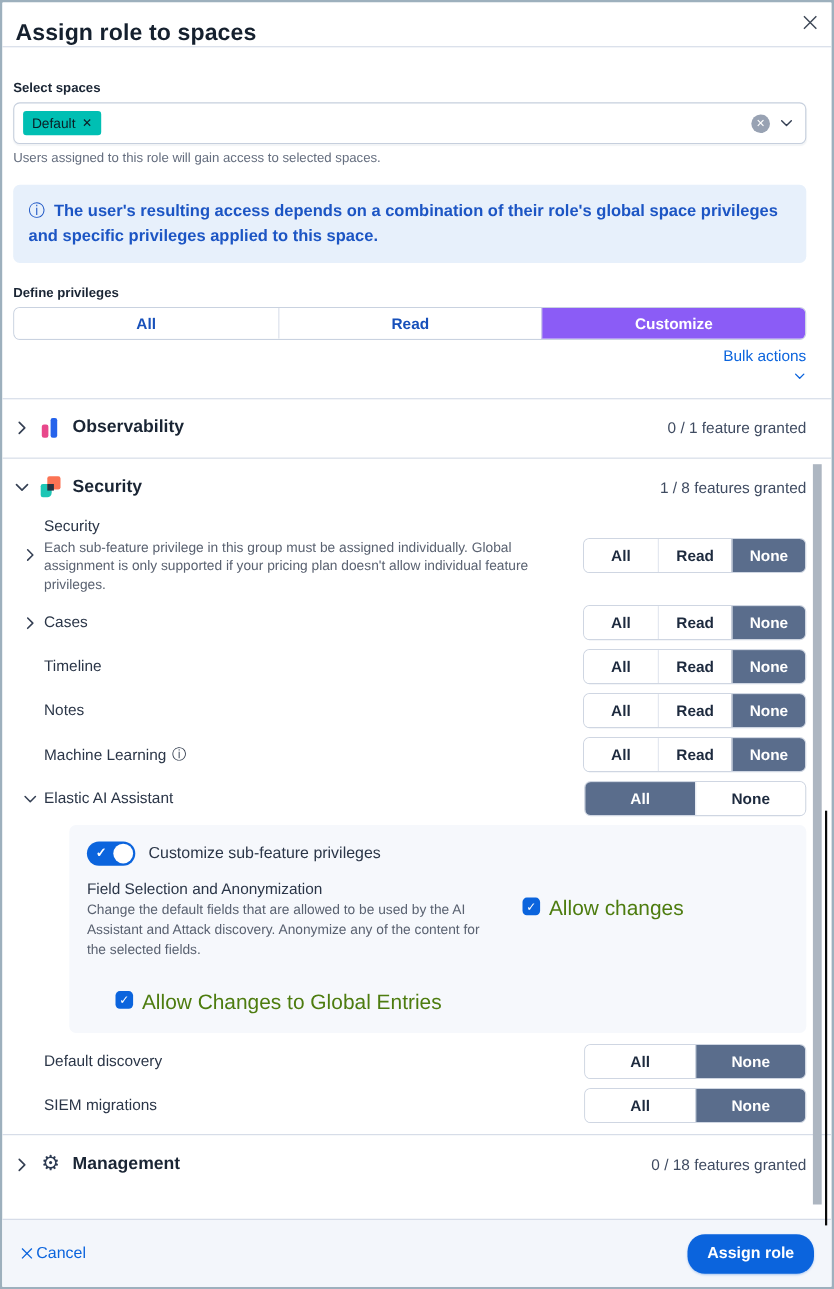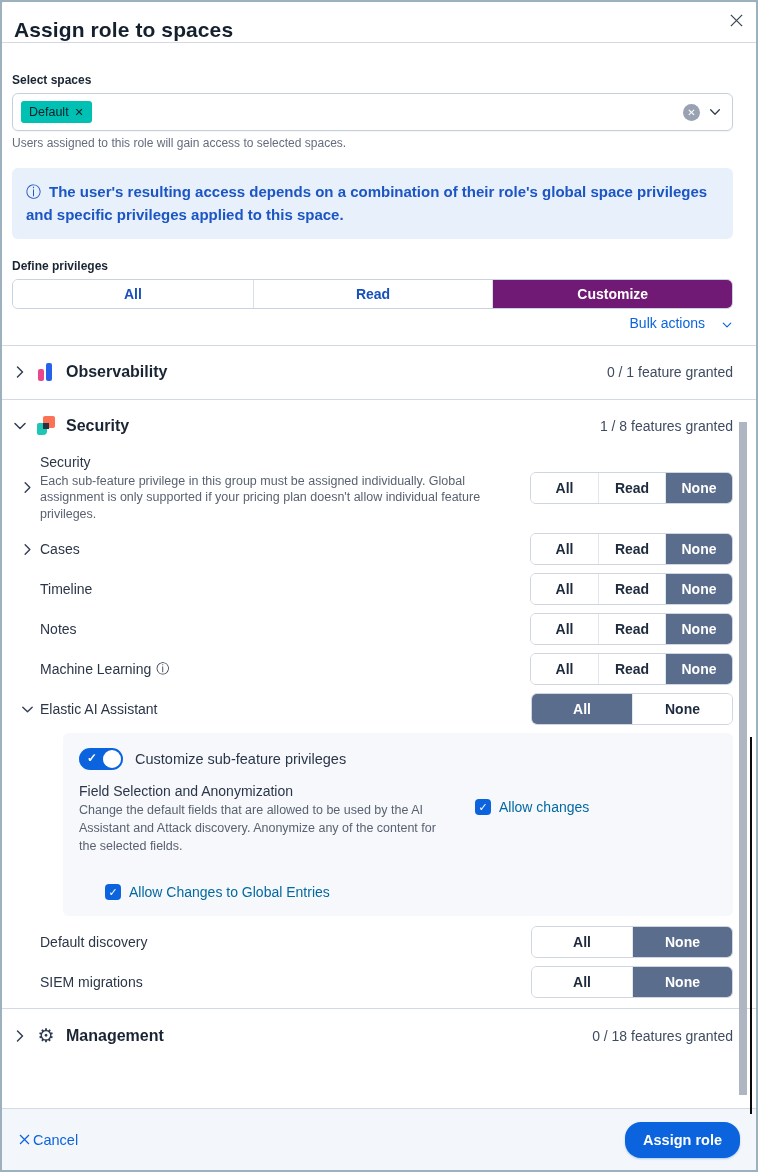--- a/index.html
+++ b/index.html
@@ -22,23 +22,23 @@
   .badge .bx { font-size:11px; line-height:1; }
   .combo-right { margin-left:auto; display:flex; align-items:center; gap:8px; }
   .clear-circle { width:17px; height:17px; border-radius:50%; background:#98a2b3; color:#fff; font-size:10px; display:flex; align-items:center; justify-content:center; cursor:pointer; border:none; }
   .help { font-size:12px; color:#646d7e; margin-top:5px; }
   .callout { margin-top:18px; background:#e7f0fb; border-radius:6px; padding:12px 14px; font-size:15px; font-weight:600; color:#1c55c4; line-height:1.55; }
   .callout .ci { font-style:normal; font-weight:400; margin-right:8px; font-size:15px; }
   
   .priv-group { margin-top:6px; display:grid; grid-template-columns:1fr 1fr 1fr; height:30px; border:1px solid #c9d2e0; border-radius:6px; overflow:hidden; background:#fff; }
   .priv-group button { border:none; background:#fff; font-family:inherit; font-size:14px; font-weight:700; color:#1750ba; cursor:pointer; border-left:1px solid #d9dfea; }
   .priv-group button:first-child { border-left:none; }
-  .priv-group button.on { background:#701a75; color:#fff; }
+  .priv-group button.on { background:#8b5cf6; color:#fff; }
   .bulk-row { display:flex; justify-content:flex-end; margin-top:6px; }
-  .bulk-link { color:#0b64dd; font-size:14px; font-weight:500; display:inline-flex; align-items:flex-end; gap:16px; cursor:pointer; }
+  .bulk-link { color:#0b64dd; font-size:14px; font-weight:500; display:inline-flex; align-items:flex-end; gap:5px; cursor:pointer;flex-direction:column; }
   .hr { height:1px; background:#d3dae6; border:none; margin:14px -23px 0 -10px; }
   
   .grp-row { display:flex; align-items:center; height:53px; cursor:pointer; }
   .grp-row .chev { width:16px; color:#343f53; display:flex; flex:0 0 auto; }
   .grp-icon { width:20px; height:20px; margin:0 10px 0 8px; flex:0 0 auto; position:relative; }
   .grp-title { font-size:16px; font-weight:700; color:#1a2534; }
   .grp-count { margin-left:auto; font-size:14px; color:#3f4b61; }
   
   .feat-area { padding-left:0; }
   .feat-row { display:flex; align-items:center; margin-bottom:8px; position:relative; min-height:32px; }
@@ -59,21 +59,21 @@
   .toggle { width:44px; height:22px; border-radius:11px; background:#0b64dd; position:relative; flex:0 0 auto; }
   .toggle .knob { position:absolute; right:2px; top:2px; width:18px; height:18px; border-radius:50%; background:#fff; }
   .toggle .tick { position:absolute; left:8px; top:3px; color:#fff; font-size:12px; font-weight:700; }
   .toggle-label { font-size:14.5px; color:#2b3648; }
   .subfeat { display:flex; margin-top:13px; }
   .subfeat .txt { width:370px; flex:0 0 auto; }
   .subfeat .txt h4 { font-size:14px; font-weight:400; color:#2b3648; margin-bottom:3px; }
   .subfeat .txt p { font-size:12.5px; color:#5a6271; line-height:1.42; }
   .subfeat .chk-col { margin-left:26px; display:flex; align-items:flex-start; gap:8px; padding-top:16px; }
   .checkbox { width:16px; height:16px; border-radius:4px; background:#0b64dd; color:#fff; font-size:11px; display:flex; align-items:center; justify-content:center; flex:0 0 auto; cursor:pointer; }
-  .chk-label { font-size:14px; color:#0369a1; }
+  .chk-label { font-size:19px; color:#4d7c0f; }
   
   .ftr { flex:0 0 auto; height:62px; background:#f3f6fb; border-top:1px solid #d3dae6; display:flex; align-items:center; justify-content:space-between; padding:0 16px; }
   .cancel-link { display:inline-flex; align-items:center; gap:2px; color:#0b64dd; font-size:14.5px; font-weight:500; cursor:pointer; background:none; border:none; font-family:inherit; }
   .assign-btn { background:#0b64dd; color:#fff; border:none; border-radius:16px; font-family:inherit; font-size:14.5px; font-weight:600; padding:10px 18px; cursor:pointer; box-shadow:0 1px 2px rgba(11,100,221,.3); }
   
   .scroll-thumb { position:absolute; right:9px; top:420px; width:8px; height:673px; background:#adb6c1; }
   .edge-line { position:absolute; right:4px; top:735px; width:2px; height:377px; background:#0a0a0a; }
   
   svg { display:block; }
   .obs-bar-a { position:absolute; left:2px; bottom:1px; width:6px; height:12px; border-radius:2px; background:#e8488b; }

